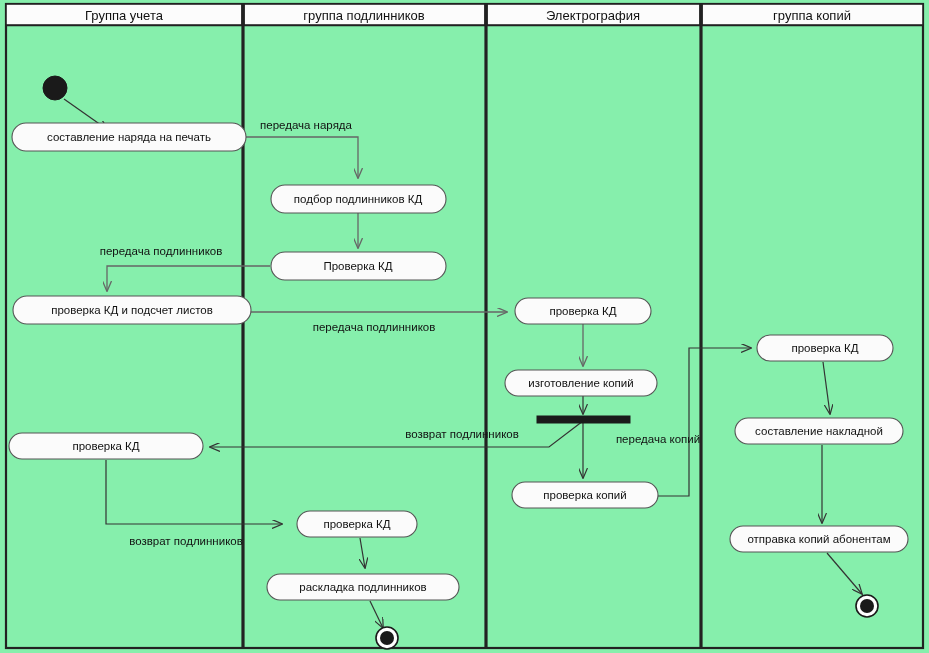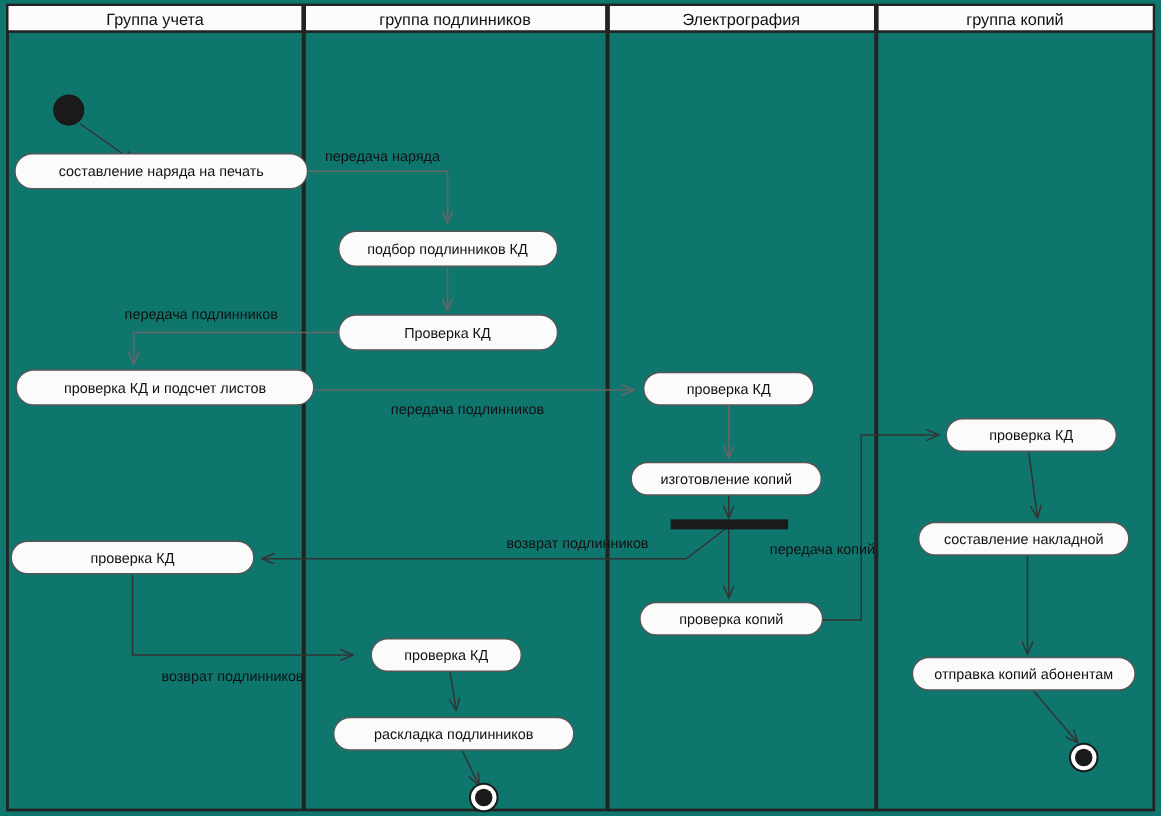--- a/index.html
+++ b/index.html
@@ -7,21 +7,21 @@
     padding: 0;
     background: #ffffff;
   }
   body {
     font-family: "Liberation Sans", sans-serif;
   }
   #canvas {
     position: relative;
     width: 929px;
     height: 653px;
-    background: #0f766e;
+    background: #86efac;
     overflow: hidden;
   }
   #diagram-svg {
     position: absolute;
     left: 0;
     top: 0;
     width: 929px;
     height: 653px;
   }
   .lane-header-text {

